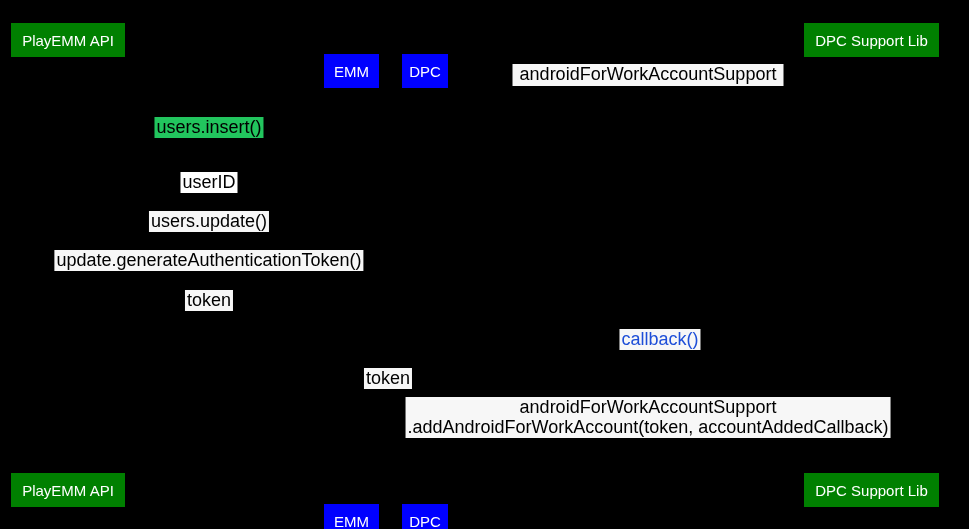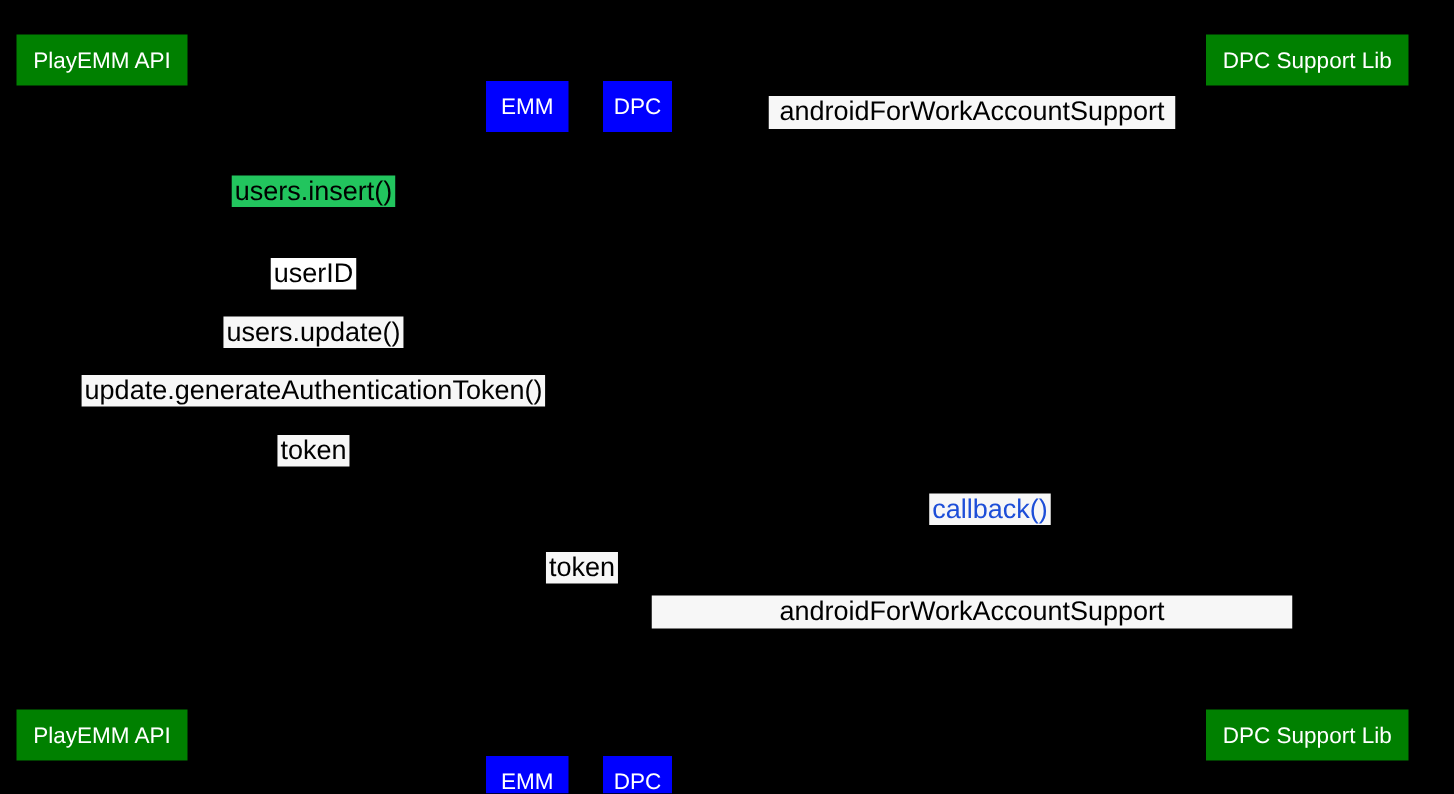--- a/index.html
+++ b/index.html
@@ -108,15 +108,15 @@
     </div>
   <div id="messages">
       <div class="message two-line" style="left: 648px; top: 64px; min-width: 271px; background: rgb(247, 247, 247); color: rgb(0, 0, 0);"><div>androidForWorkAccountSupport</div></div>
       <div class="message" style="left: 209px; top: 117px; min-width: 95px; background: #22c55e; color: rgb(0, 0, 0);"><div>users.insert()</div></div>
       <div class="message" style="left: 209px; top: 172px; min-width: 43px; background: #ffffff; color: rgb(0, 0, 0);"><div>userID</div></div>
       <div class="message" style="left: 209px; top: 211px; min-width: 104px; background: rgb(247, 247, 247); color: rgb(0, 0, 0);"><div>users.update()</div></div>
       <div class="message" style="left: 209px; top: 250px; min-width: 264px; background: rgb(247, 247, 247); color: rgb(0, 0, 0);"><div>update.generateAuthenticationToken()</div></div>
       <div class="message" style="left: 209px; top: 290px; min-width: 41px; background: rgb(247, 247, 247); color: rgb(0, 0, 0);"><div>token</div></div>
       <div class="message" style="left: 648px; top: 329px; min-width: 71px; background: rgb(247, 247, 247); color: #1d4ed8; margin-left: 12px;"><div>callback()</div></div>
       <div class="message" style="left: 388px; top: 368px; min-width: 41px; background: rgb(247, 247, 247); color: rgb(0, 0, 0);"><div>token</div></div>
-      <div class="message two-line" style="left: 648px; top: 397px; min-width: 427px; background: rgb(247, 247, 247); color: rgb(0, 0, 0);"><div>androidForWorkAccountSupport</div></div>
+      <div class="message two-line" style="left: 648px; top: 397px; min-width: 427px; background: rgb(247, 247, 247); color: rgb(0, 0, 0);"><div>androidForWorkAccountSupport</div><div>.addAndroidForWorkAccount(token, accountAddedCallback)</div></div>
     </div>
 </div>
 
 </body></html>

